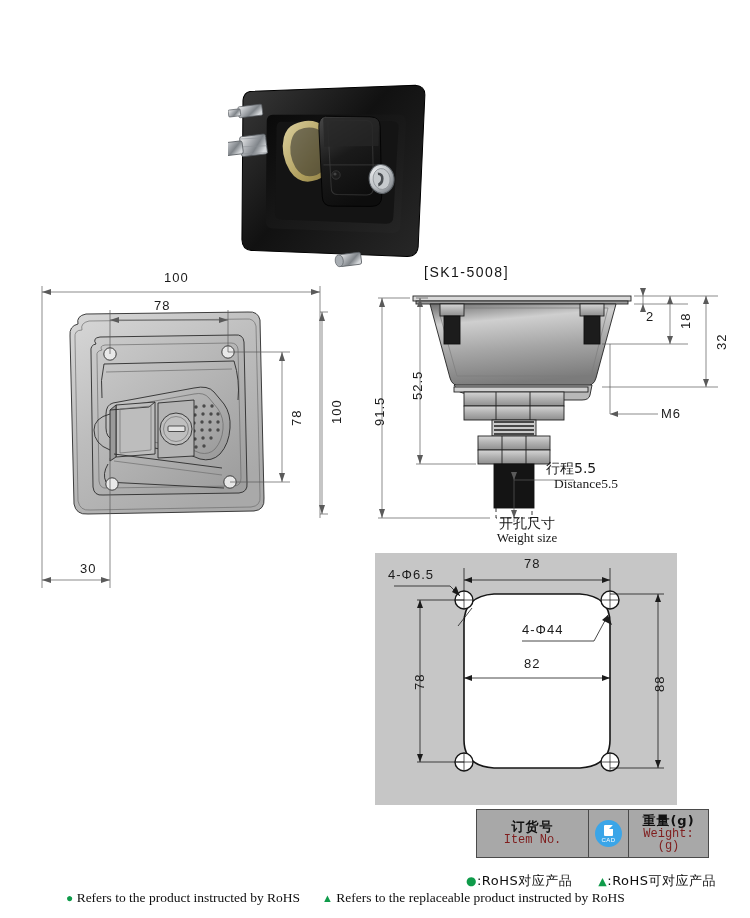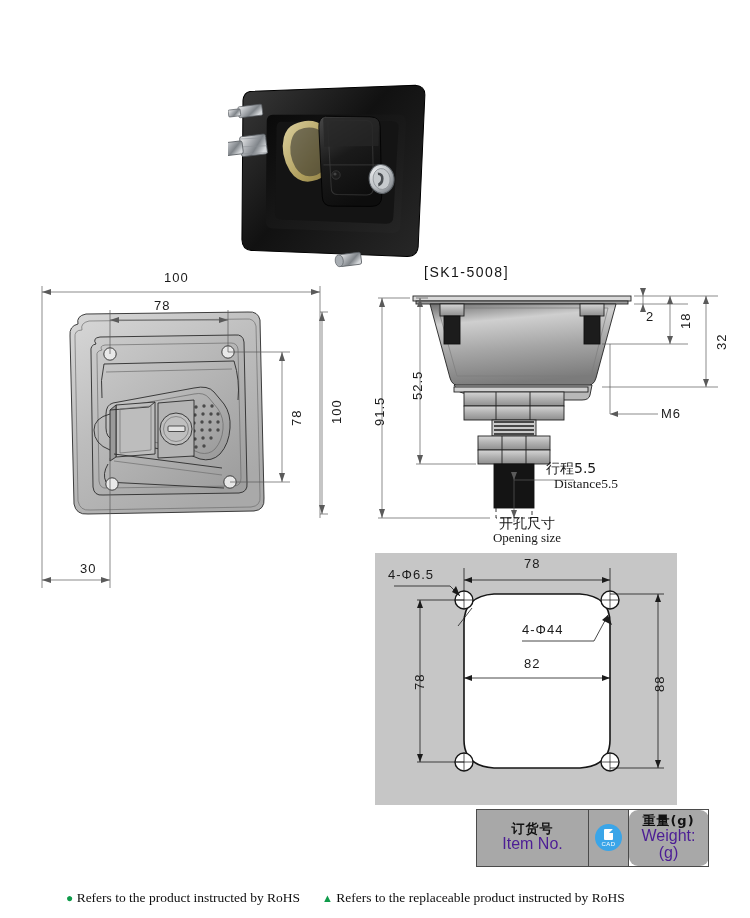--- a/index.html
+++ b/index.html
@@ -60,34 +60,34 @@
     background:#fff;
   }
   #part-table td {
     border:1px solid #4a4a4a;
     text-align:center;
     padding:4px;
     vertical-align:middle;
   }
   .th-cell { background:#a8a8a8; height:33px; }
   .th-cn { font-family:"DejaVu Sans", sans-serif; font-size:13px; font-weight:bold; color:#111; display:block; line-height:1.06; letter-spacing:1px;}
-  .th-en { font-family:Liberation Sans, sans-serif; font-size:16px; color:#4c1d95; display:block; line-height:1.06;}
+  .th-en { font-family:Liberation Mono, monospace; font-size:12px; color:#7f1d1d; display:block; line-height:1.06;}
   .val-cell { height:25px; font-family:"Liberation Sans", sans-serif; font-size:14px; letter-spacing:1px; color:#111; }
   .val-model { background:#8fd3ae; }
   .cad-cell { width:40px; background:#a8a8a8; }
   .cad-badge {
     width:27px; height:27px; border-radius:50%;
     background:#3aa5e8; display:flex; flex-direction:column;
     align-items:center; justify-content:center; margin:0 auto;
   }
   .cad-badge .doc { width:9px; height:11px; background:#fff; position:relative; border-radius:1px; }
   .cad-badge .doc:after{ content:""; position:absolute; right:0; top:0; border-width:0 0 4px 4px; border-style:solid; border-color:transparent transparent #3aa5e8 transparent;}
   .cad-badge .cadtxt { font-size:6px; color:#fff; font-family:"Liberation Sans", sans-serif; letter-spacing:.5px; line-height:1; margin-top:1px;}
   .col-item { width:112px; }
-  .col-weight { width:80px;border-radius:9px; }
+  .col-weight { width:80px; }
 
   
   #rohs-cn {
     left:466px; top:872px;
     font-family:"DejaVu Sans", sans-serif; font-size:13px; color:#0e0e0e;
     white-space:nowrap; letter-spacing:.5px;
   }
   #rohs-en {
     left:66px; top:890px;
     font-family:"Liberation Serif", serif; font-size:13.5px; color:#0e0e0e;
@@ -440,21 +440,21 @@
     <div class="abs dim" style="left:288px; top:27px;">2</div>
     <div class="abs dim vert" style="left:320px; top:47px;">18</div>
     <div class="abs dim vert" style="left:356px; top:68px;">32</div>
     <div class="abs dim" style="left:303px; top:124px;">M6</div>
     <div class="abs cn" style="left:188px; top:178px; font-size:14px;">行程5.5</div>
     <div class="abs serif" style="left:196px; top:194px; font-size:13.5px;">Distance5.5</div>
   </div>
 
   <div class="abs" id="opening-caption">
     <div class="cnline">开孔尺寸</div>
-    <div class="enline">Opening size</div>
+    <div class="enline">Weight size</div>
   </div>
 
   <div class="abs" id="opening-view">
     <svg viewBox="0 0 310 300" width="310" height="300">
 
       <rect x="3" y="45" width="302" height="252" fill="#c6c6c6"></rect>
 
       <path d="M92 115 Q92 88 122 86 L208 86 Q238 88 238 115 L238 232 Q238 258 208 260
                L122 260 Q92 258 92 232 Z" fill="#ffffff" stroke="#161616" stroke-width="1.6"></path>
 
@@ -535,20 +535,23 @@
         </div>
       </td>
       <td class="th-cell col-weight">
         <span class="th-cn">重量(g)</span>
         <span class="th-en">Weight:(g)</span>
       </td>
     </tr>
   </tbody>
     </table>
 
+  <div class="abs" id="rohs-cn">
+    <span class="g-dot">●</span><span>:RoHS对应产品</span><span class="sep-sm"></span><span class="g-tri">▲</span><span>:RoHS可对应产品</span>
+  </div>
 
   <div class="abs" id="rohs-en">
     <span class="g-dot">●</span>
     <span>Refers to the product instructed by RoHS</span><span class="sep-lg"></span><span class="g-tri">▲</span>
     <span>Refers to the replaceable product instructed by RoHS</span>
   </div>
 
 </div>
 
 </body></html>

